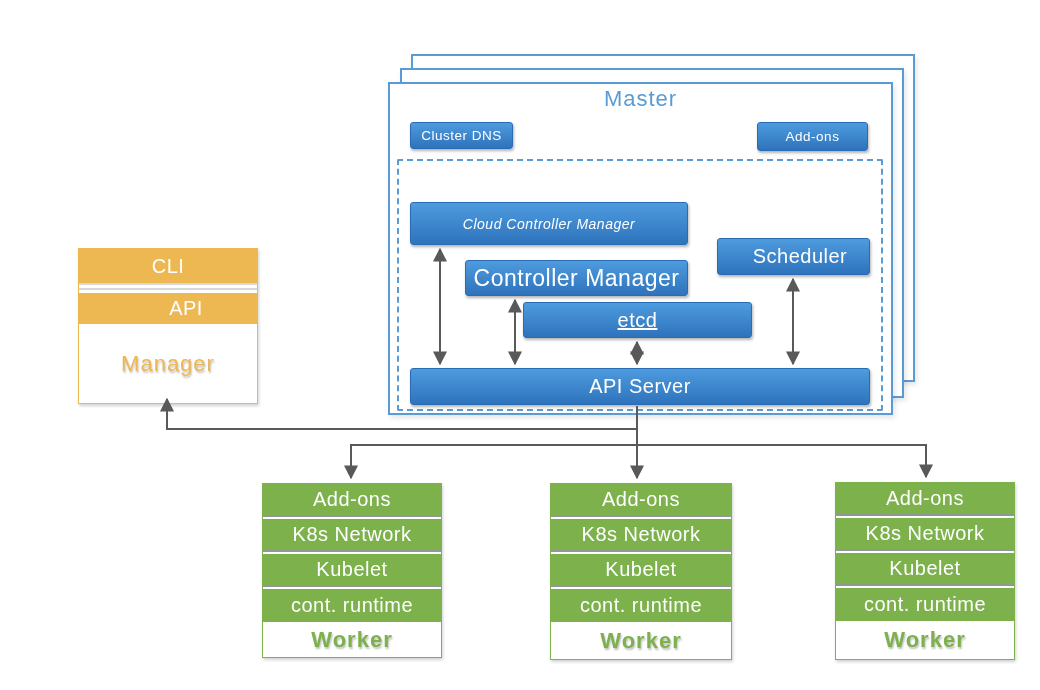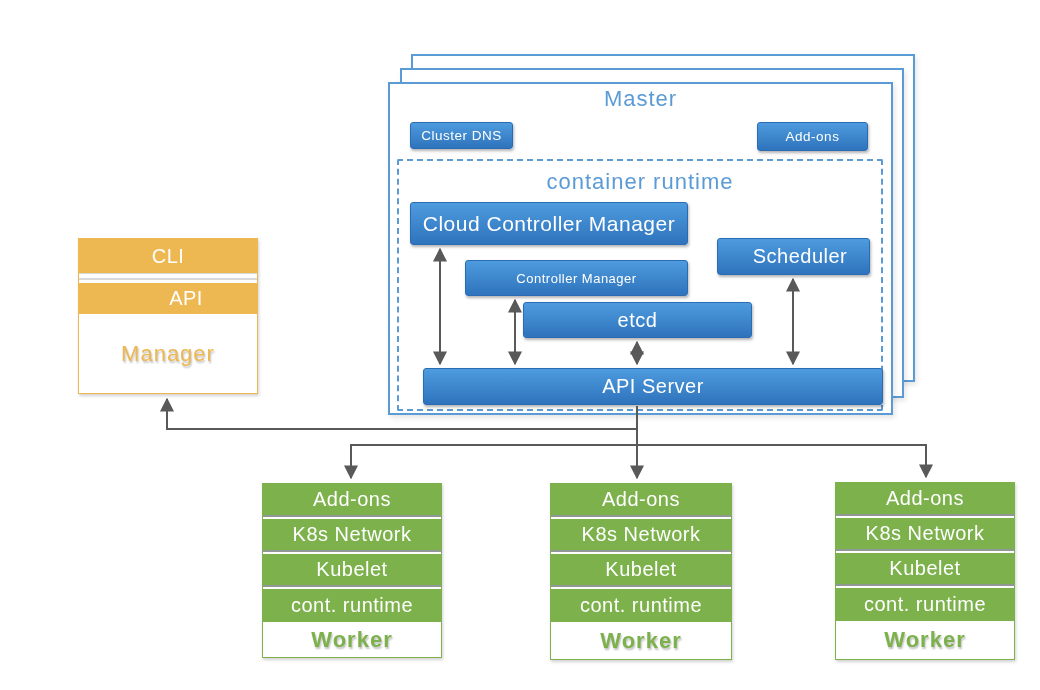--- a/index.html
+++ b/index.html
@@ -27,21 +27,21 @@
   
   .bluebox{
     position:absolute;box-sizing:border-box;border-radius:3px;
     background:linear-gradient(180deg,var(--blue-top,#4E9BDE),var(--blue-bottom,#2E73BC));
     border:1px solid var(--blue-border,#2A6CB4);
     color:#ffffff;display:flex;align-items:center;justify-content:center;
     box-shadow:1px 2px 3px rgba(0,0,0,0.30);letter-spacing:0.5px;
   }
   
   .access-panel{
-    position:absolute;left:78px;top:238px;width:180px;height:156px;box-sizing:border-box;
+    position:absolute;left:78px;top:248px;width:180px;height:156px;box-sizing:border-box;
     background:#ffffff;border:1px solid var(--orange,#EDB751);
     box-shadow:1px 2px 3px rgba(0,0,0,0.18);display:flex;flex-direction:column;
   }
   .access-bar{
     background:var(--orange,#EDB751);color:#ffffff;display:flex;align-items:center;justify-content:center;
     font-size:20px;letter-spacing:0.5px;
   }
   .access-sep{height:5px;background:linear-gradient(to bottom,#d9d9d9 30%,#ffffff 30%);}
   .access-title{
     flex:1;display:flex;align-items:center;justify-content:center;
@@ -81,35 +81,34 @@
   <div class="master-title">Master</div>
 
   <div class="bluebox" style="left:410px;top:122px;width:103px;height:27px;font-size:13.5px;">
     <span>Cluster DNS</span>
   </div>
   <div class="bluebox" style="left:757px;top:122px;width:111px;height:29px;font-size:13.5px;">
     <span>Add-ons</span>
   </div>
 
   <div class="dashed-box"></div>
-  <div class="cr-title">container runtime</div>
 
-  <div class="bluebox" style="left:410px;top:202px;width:278px;height:43px;font-size:21px;">
+  <div class="bluebox" style="left:410px;top:202px;width:278px;height:43px;font-size:14px;font-style:italic;">
     <span>Cloud Controller Manager</span>
   </div>
-  <div class="bluebox" style="left:465px;top:260px;width:223px;height:36px;font-size:13px;">
+  <div class="bluebox" style="left:465px;top:260px;width:223px;height:36px;font-size:23px;">
     <span>Controller Manager</span>
   </div>
   <div class="bluebox" style="left:717px;top:238px;width:153px;height:37px;font-size:20px;padding-left:13px;">
     <span>Scheduler</span>
   </div>
-  <div class="bluebox" style="left:523px;top:302px;width:229px;height:36px;font-size:20px;">
+  <div class="bluebox" style="left:523px;top:302px;width:229px;height:36px;font-size:20px;text-decoration:underline;">
     <span>etcd</span>
   </div>
-  <div class="bluebox" style="left:423px;top:368px;width:460px;height:37px;font-size:20px;">
+  <div class="bluebox" style="left:410px;top:368px;width:460px;height:37px;font-size:20px;">
     <span>API Server</span>
   </div>
 
   <div class="access-panel">
     <div class="access-bar" style="height:34px;">
       <span>CLI</span>
     </div>
     <div class="access-sep"></div>
     <div class="access-sep"></div>
     <div class="access-bar" style="height:31px;padding-left:36px;">

